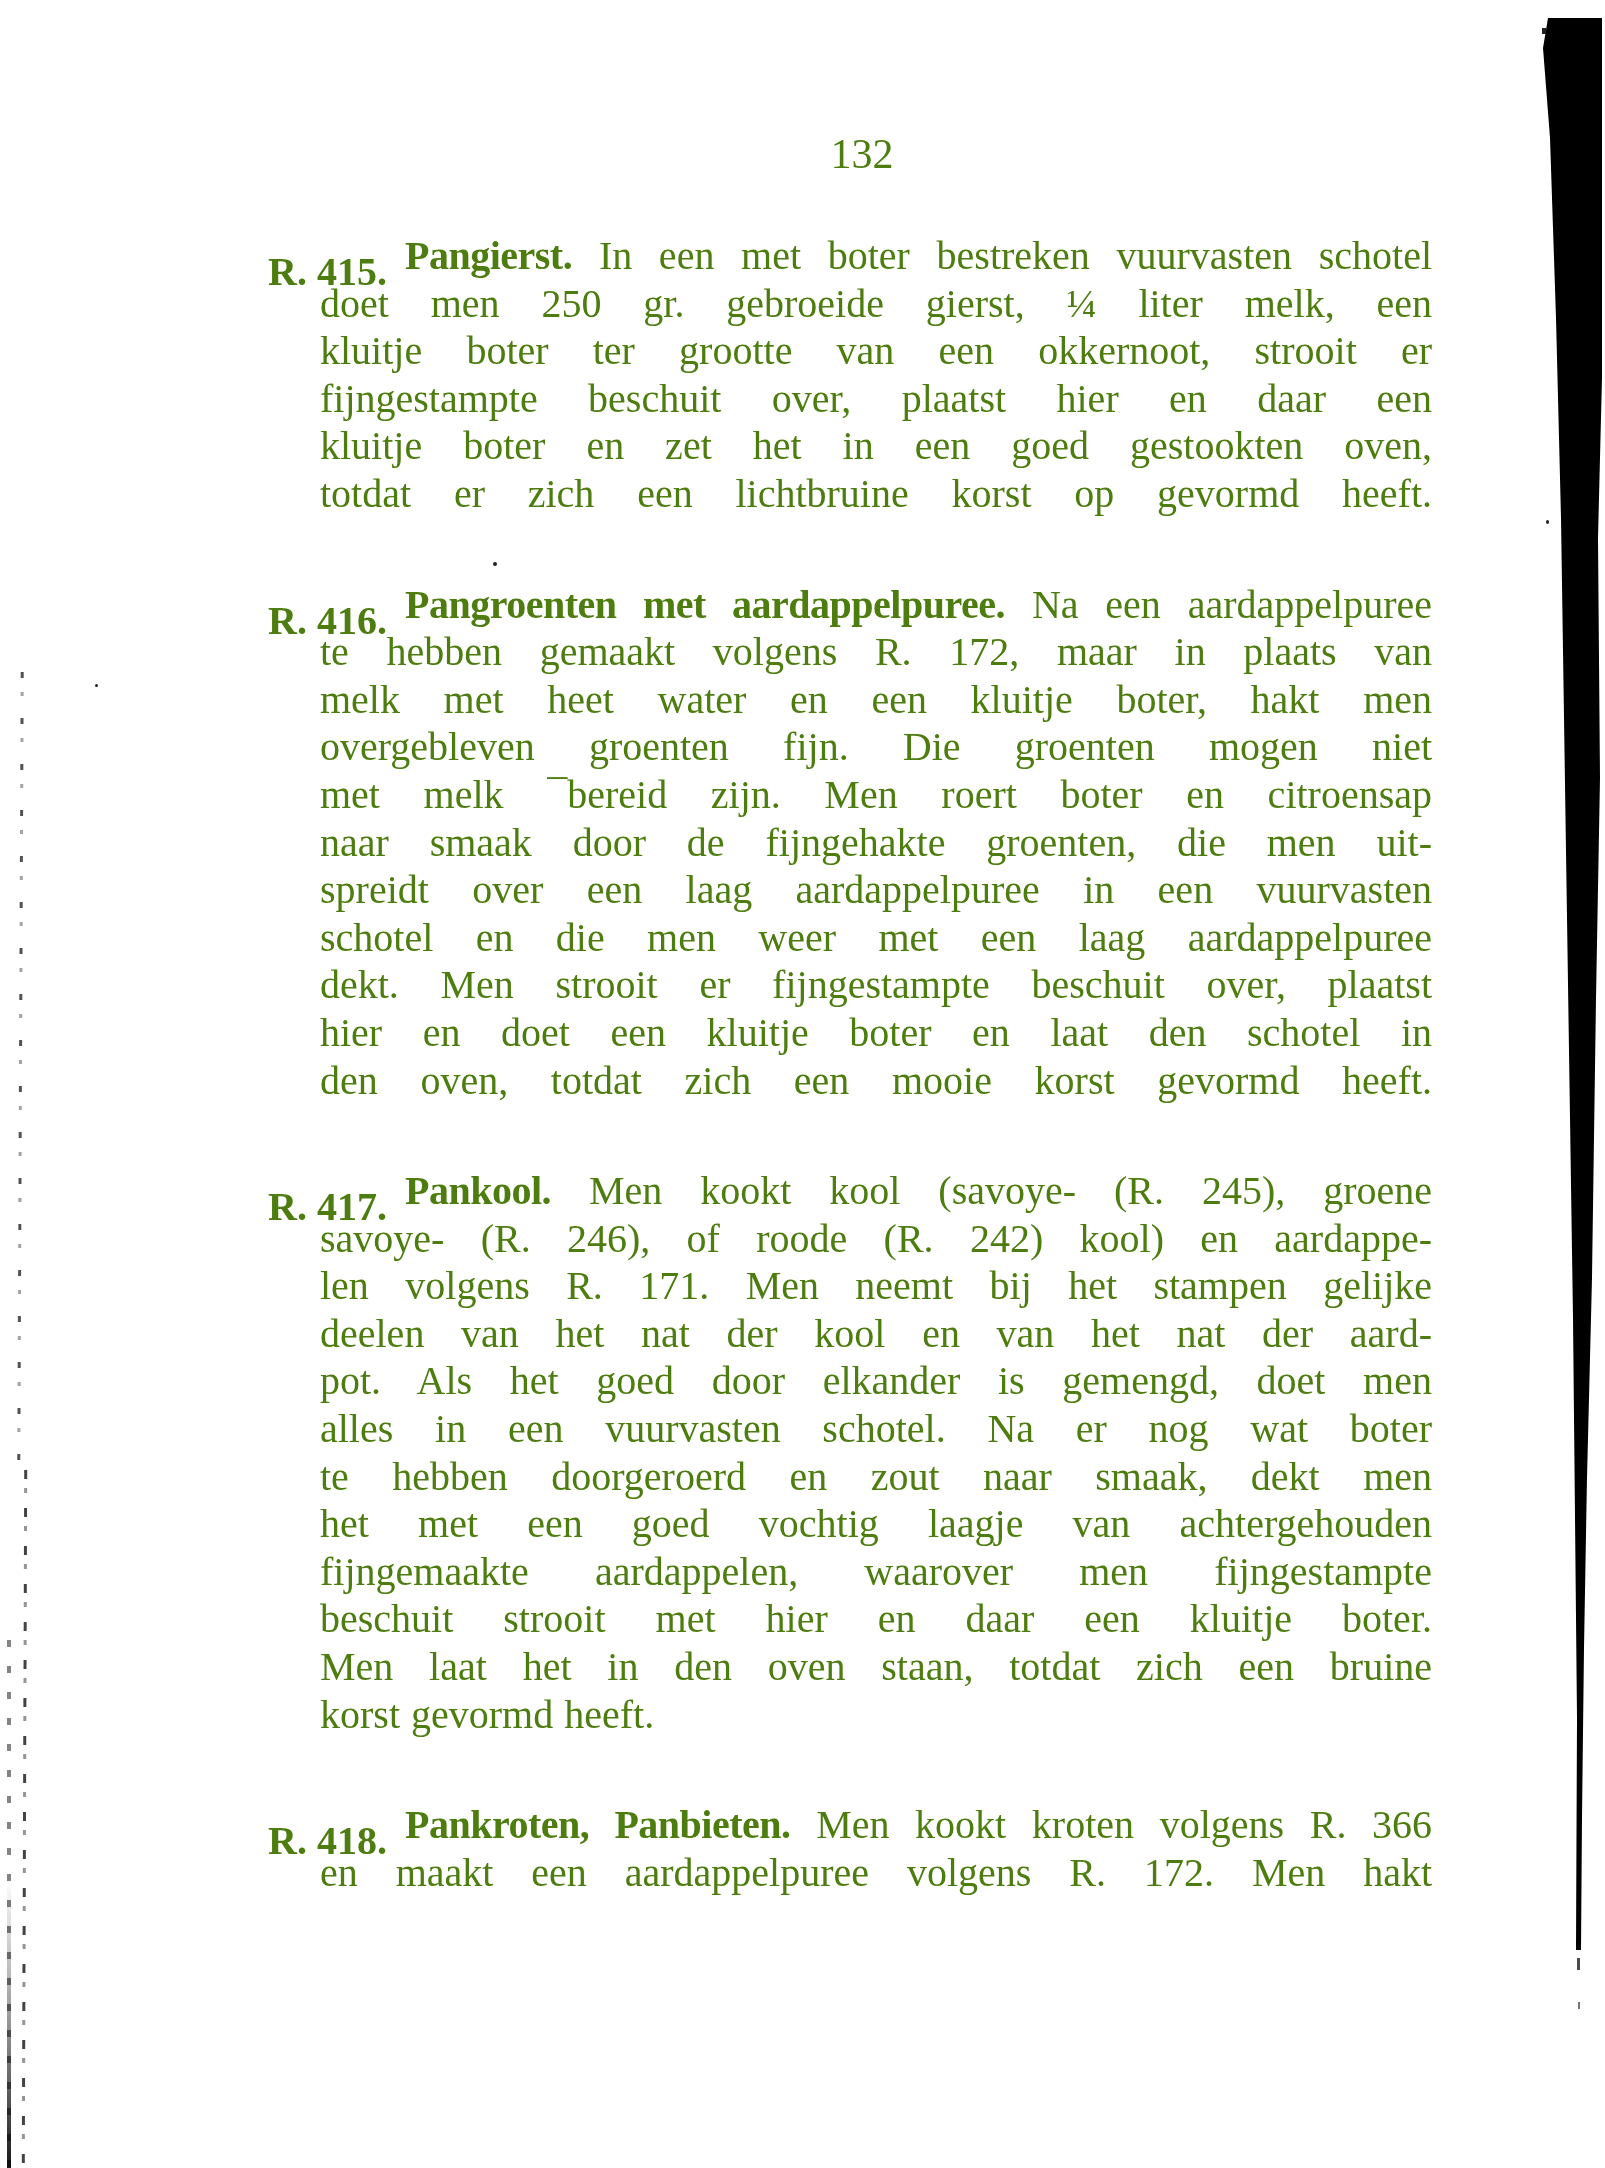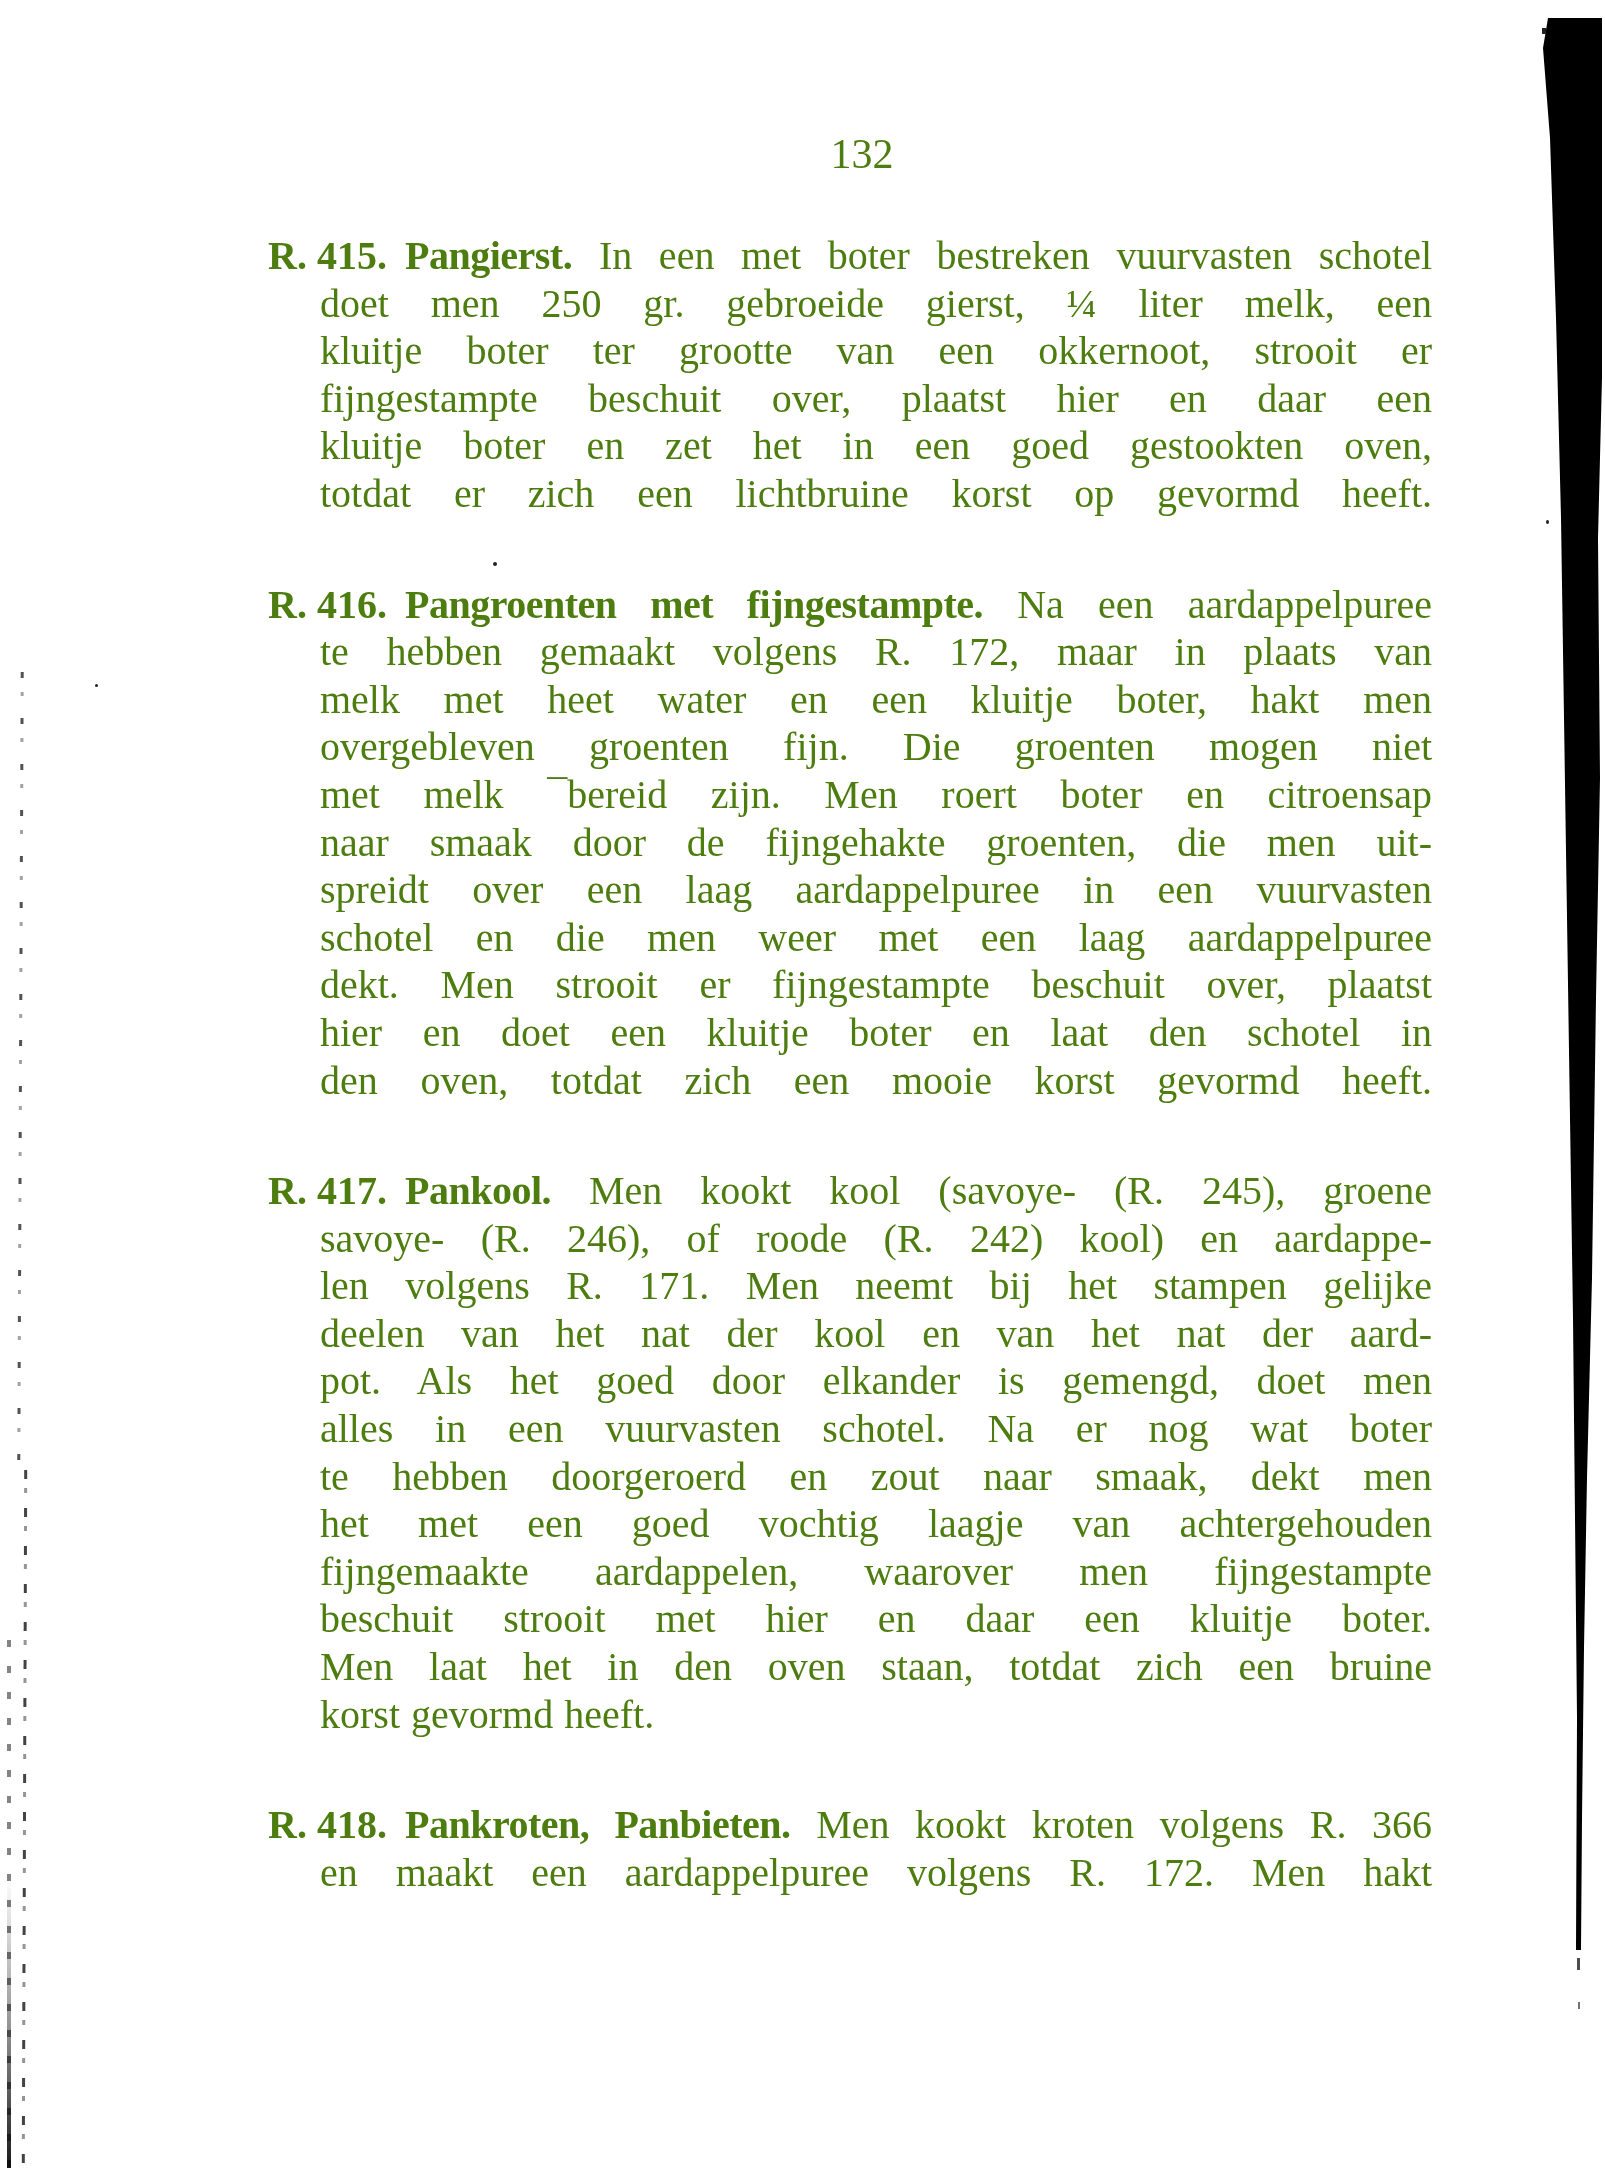--- a/index.html
+++ b/index.html
@@ -8,21 +8,21 @@
     overflow:hidden; font-family:"Liberation Serif","DejaVu Serif",serif;
     color:#4d7c0f; margin:0 auto;
   }
   .page-number {
     position:absolute; top:130px; left:280px; width:1164px;
     text-align:center; font-size:42px; line-height:48px;
   }
   .recipes { position:absolute; left:268px; top:232px; width:1164px; }
   .recipe { position:relative; padding-left:52px; margin:0 0 63px 0; }
   .recipe-number {
-    position:absolute; left:0; top:0; font-weight:bold; font-size:40px;
+    position:absolute; left:0; top:16px; font-weight:bold; font-size:40px;
     line-height:47.6px; white-space:nowrap;
   }
   .recipe-body { width:1112px; }
   .line {
     font-size:40px; line-height:47.6px;
     text-align:justify; text-align-last:justify;
     word-spacing:1px;
   }
   .line.first { text-indent:85px; }
   .line.short-last { text-align-last:left; }
@@ -79,21 +79,21 @@
           <div class="line">doet men 250 gr. gebroeide gierst, ¼ liter melk, een</div>
           <div class="line">kluitje boter ter grootte van een okkernoot, strooit er</div>
           <div class="line">fijngestampte beschuit over, plaatst hier en daar een</div>
           <div class="line">kluitje boter en zet het in een goed gestookten oven,</div>
           <div class="line">totdat er zich een lichtbruine korst op gevormd heeft.</div>
         </div>
   </div>
       <div class="recipe">
     <div class="recipe-number">R. 416.</div>
     <div class="recipe-body">
-          <div class="line first"><b class="rtitle">Pangroenten met fijngestampte.</b> <span>Na een aardappelpuree</span></div>
+          <div class="line first"><b class="rtitle">Pangroenten met aardappelpuree.</b> <span>Na een aardappelpuree</span></div>
           <div class="line">te hebben gemaakt volgens R. 172, maar in plaats van</div>
           <div class="line">melk met heet water en een kluitje boter, hakt men</div>
           <div class="line">overgebleven groenten fijn. Die groenten mogen niet</div>
           <div class="line">met melk ¯bereid zijn. Men roert boter en citroensap</div>
           <div class="line">naar smaak door de fijngehakte groenten, die men uit-</div>
           <div class="line">spreidt over een laag aardappelpuree in een vuurvasten</div>
           <div class="line">schotel en die men weer met een laag aardappelpuree</div>
           <div class="line">dekt. Men strooit er fijngestampte beschuit over, plaatst</div>
           <div class="line">hier en doet een kluitje boter en laat den schotel in</div>
           <div class="line">den oven, totdat zich een mooie korst gevormd heeft.</div>

